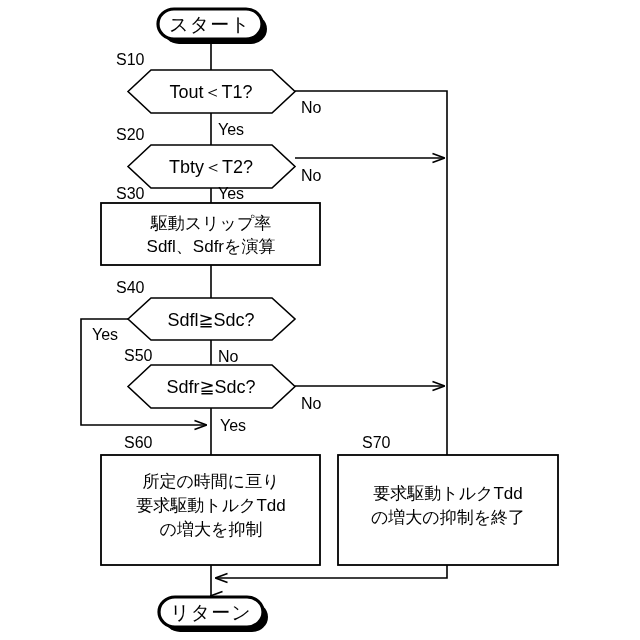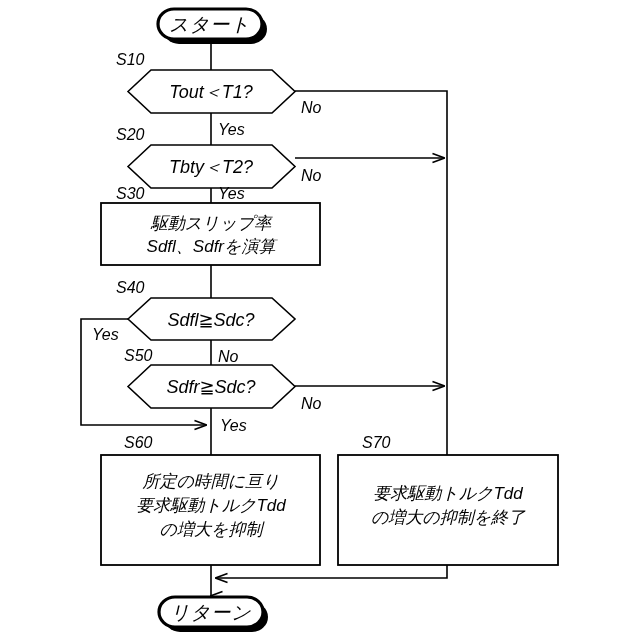--- a/index.html
+++ b/index.html
@@ -11,21 +11,20 @@
     width: 640px;
     height: 640px;
     font-family: "Liberation Sans", "DejaVu Sans", sans-serif;
     overflow: hidden;
   }
   #flowchart-root {
     position: relative;
     width: 640px;
     height: 460px;
     background: #ffffff;
-    font-style: italic;
   }
   svg#flow-svg {
     display: block;
     width: 640px;
     height: 640px;
   }
   .conn { stroke: #000000; stroke-width: 1.6; fill: none; }
   .shadow { fill: #000000; }
   .term-outline { stroke: #000000; stroke-width: 3.2; fill: #ffffff; }
   .hex-outline { stroke: #000000; stroke-width: 1.6; fill: #ffffff; }

